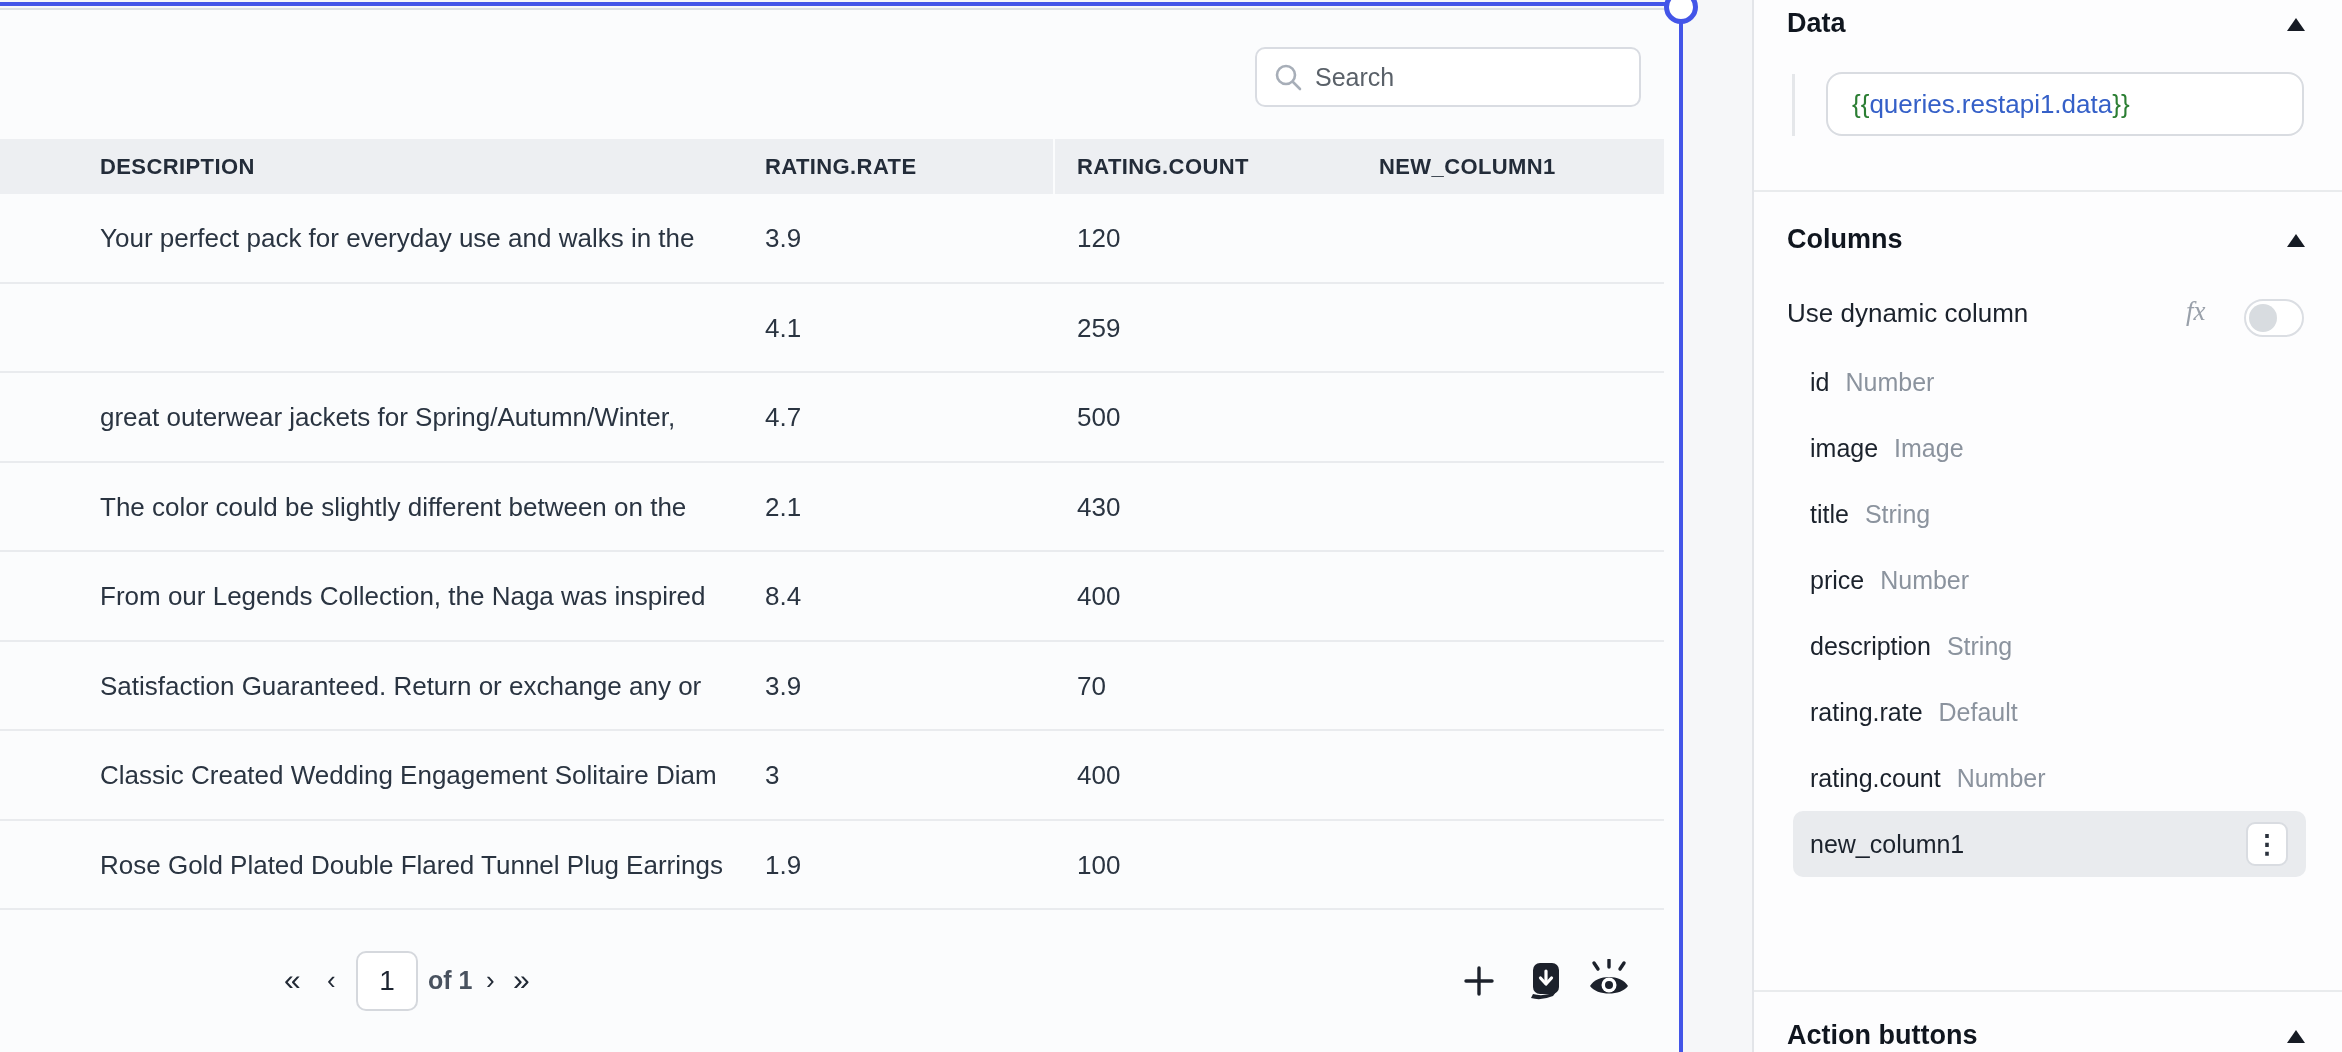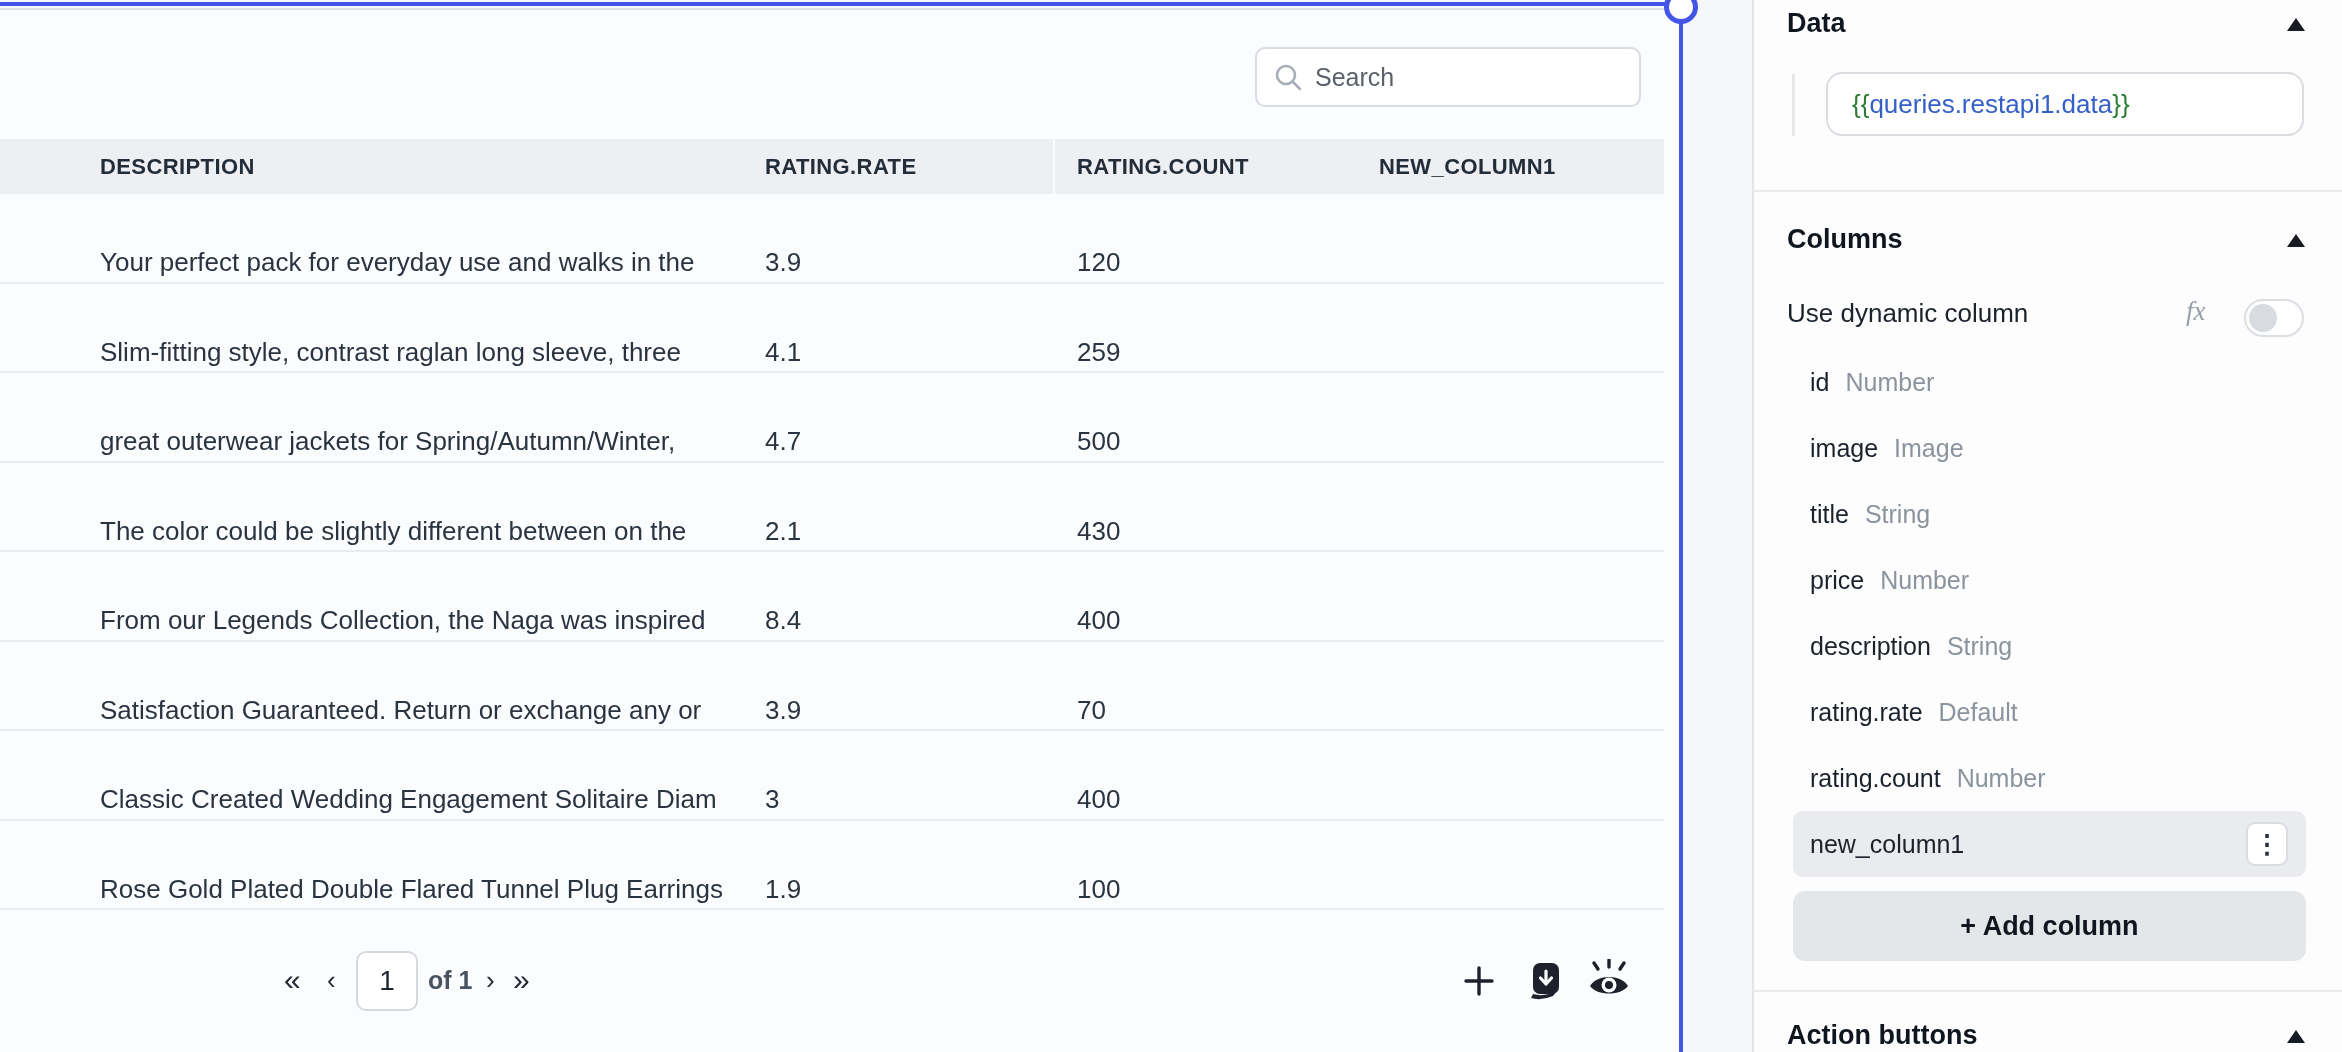--- a/index.html
+++ b/index.html
@@ -21,21 +21,21 @@
                   font-family:"Liberation Sans", sans-serif; background:transparent; }
   .search input::placeholder { color:#5a6169; opacity:1; }
 
   .thead { position:absolute; left:0; top:139px; width:1664px; height:55px; background:#edeff2; }
   .th { position:absolute; top:0; height:55px; line-height:55px; font-size:22px; font-weight:600;
         color:#232c39; letter-spacing:0.4px; white-space:nowrap; }
   .th-div { position:absolute; left:1053px; top:0; width:2px; height:55px; background:#fbfcfd; }
 
   .tbody { position:absolute; left:0; top:194px; width:1664px; }
   .trow { position:relative; height:89.5px; border-bottom:2px solid #e9ebee; }
-  .td { position:absolute; top:0; line-height:88px; font-size:26px; color:#2a3441; white-space:nowrap;margin-top:24px; }
+  .td { position:absolute; top:0; line-height:88px; font-size:26px; color:#2a3441; white-space:nowrap; }
   .td-desc  { left:100px; width:646px; overflow:hidden; }
   .td-rate  { left:765px; }
   .td-count { left:1077px; }
 
   .tfoot { position:absolute; left:0; top:948px; width:1664px; height:66px; }
   .pg-arrow { position:absolute; top:0; height:66px; line-height:64px; font-size:30px; color:#222a36; cursor:default; }
   .pg-box { position:absolute; left:356px; top:3px; width:62px; height:60px; background:#fff;
             border:2px solid #d5d8dd; border-radius:10px; text-align:center; line-height:56px;
             font-size:28px; color:#1c2430; }
   .pg-of { position:absolute; left:428px; top:0; height:66px; line-height:64px; font-size:25px;
@@ -104,21 +104,20 @@
     <div class="th-div"></div>
   </div>
 
   <div class="tbody">
     <div class="trow">
       <div class="td td-desc">Your perfect pack for everyday use and walks in the</div>
       <div class="td td-rate">3.9</div>
       <div class="td td-count">120</div>
     </div>
     <div class="trow">
-      <div class="td td-desc">Slim-fitting style, contrast raglan long sleeve, three</div>
       <div class="td td-rate">4.1</div>
       <div class="td td-count">259</div>
     </div>
     <div class="trow">
       <div class="td td-desc">great outerwear jackets for Spring/Autumn/Winter,</div>
       <div class="td td-rate">4.7</div>
       <div class="td td-count">500</div>
     </div>
     <div class="trow">
       <div class="td td-desc">The color could be slightly different between on the</div>
@@ -228,21 +227,20 @@
       <div class="col-item">
         <span class="col-name">rating.count</span>
         <span class="col-type">Number</span>
       </div>
       <div class="col-item selected">
         <span class="col-name">new_column1</span>
         <span class="kebab">⋮</span>
       </div>
     </div>
 
-    <button class="add-btn">+ Add column</button>
 
     <div class="hr" style="top:990px"></div>
 
     <div class="sec-title" style="top:1020px">Action buttons</div>
     <div class="tri" style="top:1030px"></div>
 
   </aside>
 </div>
 
 </body></html>

